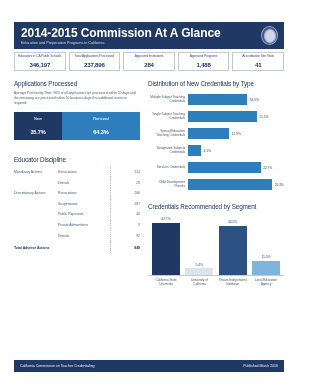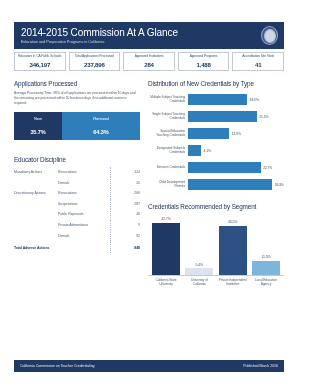--- a/index.html
+++ b/index.html
@@ -21,22 +21,22 @@
     background: #1f3864;
     height: 27px;
     display: flex;
     align-items: center;
     justify-content: space-between;
     padding: 0 6px 0 7px;
   }
   .header-text { line-height: 1; }
   .header-title {
     color: #ffffff;
-    font-size: 10px;
-    font-weight: normal;
+    font-size: 12px;
+    font-weight: bold;
     letter-spacing: -0.1px;
     margin-bottom: 2px;
   }
   .header-sub {
     color: #c9d3e4;
     font-size: 3.9px;
     letter-spacing: -0.05px;
   }
   .seal {
     width: 17px; height: 19px;

